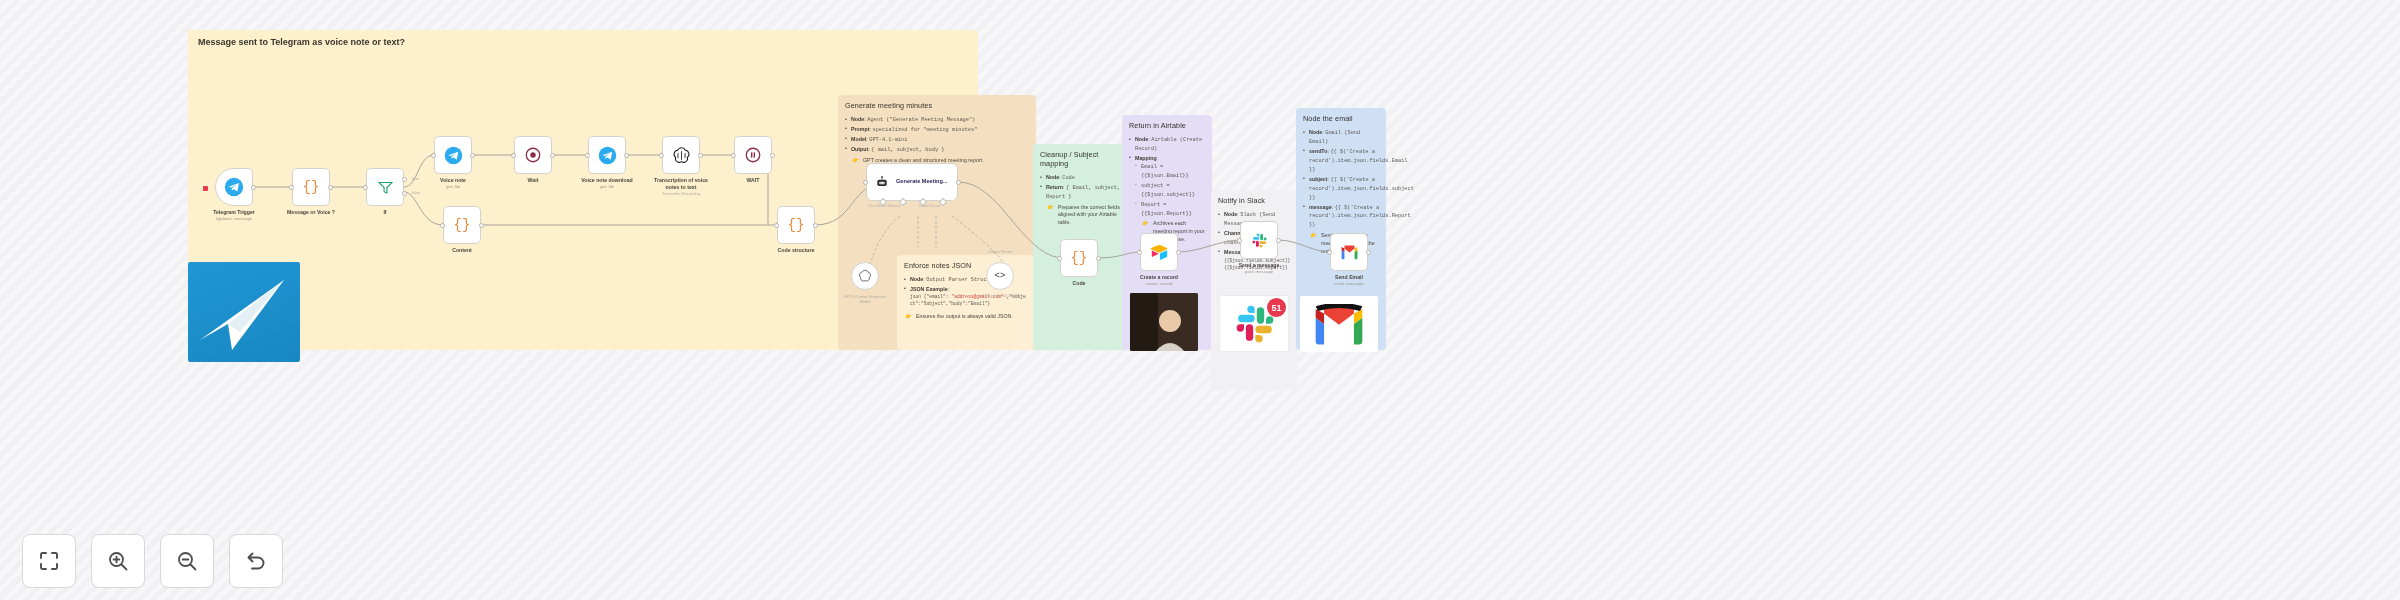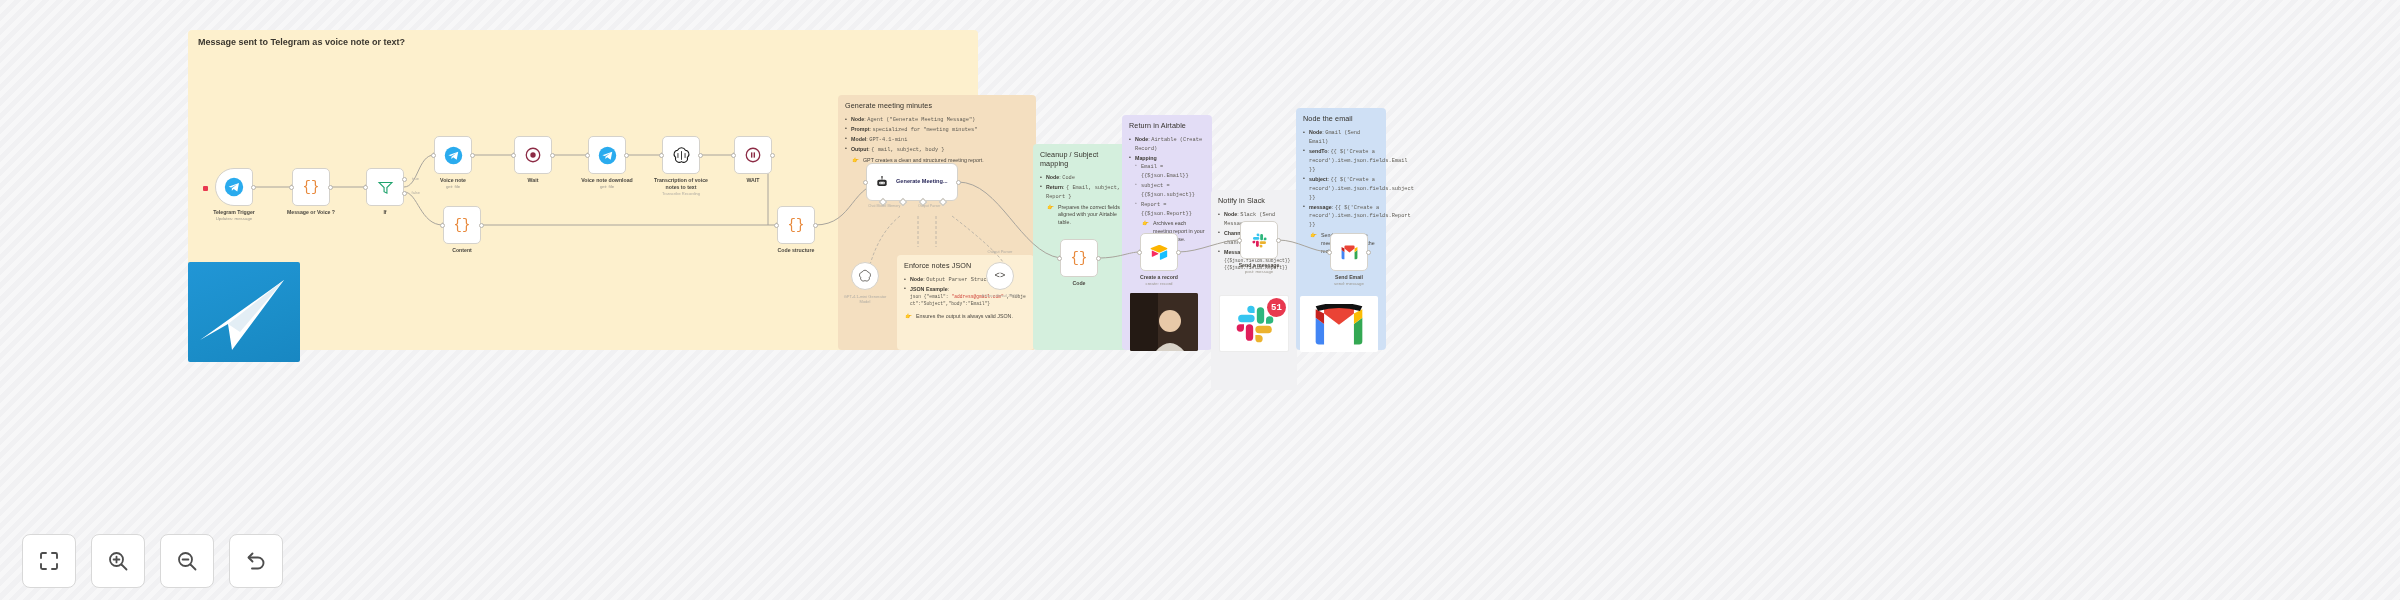--- a/index.html
+++ b/index.html
@@ -83,21 +83,21 @@
     border:1px solid #c3bfb6; transform:rotate(45deg); bottom:-3.5px; }
   .subport-label { position:absolute; font-size:3.6px; color:#b5b0a6; top:41px; }
 
   
   .node.round .box { border-radius:50%; width:28px; height:28px; }
 
   
   svg.edges { position:absolute; inset:0; width:2400px; height:600px; pointer-events:none; }
 
   
-  .shot { position:absolute; border-radius:2px; overflow:hidden;font-family:Liberation Mono, monospace; }
+  .shot { position:absolute; border-radius:2px; overflow:hidden; }
   #shot-telegram { left:188px; top:262px; width:112px; height:100px;
     background:linear-gradient(160deg,#2196d6 0%,#1b8ec9 60%,#1887c2 100%); }
   #shot-person { left:1130px; top:293px; width:68px; height:58px;
     background:linear-gradient(150deg,#3a2b22 0%,#7a5b42 45%,#2b2018 100%); }
   #shot-slack { left:1219px; top:295px; width:70px; height:57px; background:#fff;
     border:1px solid #ececec; }
   #shot-gmail { left:1300px; top:296px; width:78px; height:56px; background:#fff; }
   .badge {
     position:absolute; right:2px; top:2px; background:#e8384f; color:#fff;
     border-radius:50%; width:19px; height:19px; font-size:9px; font-weight:bold;

